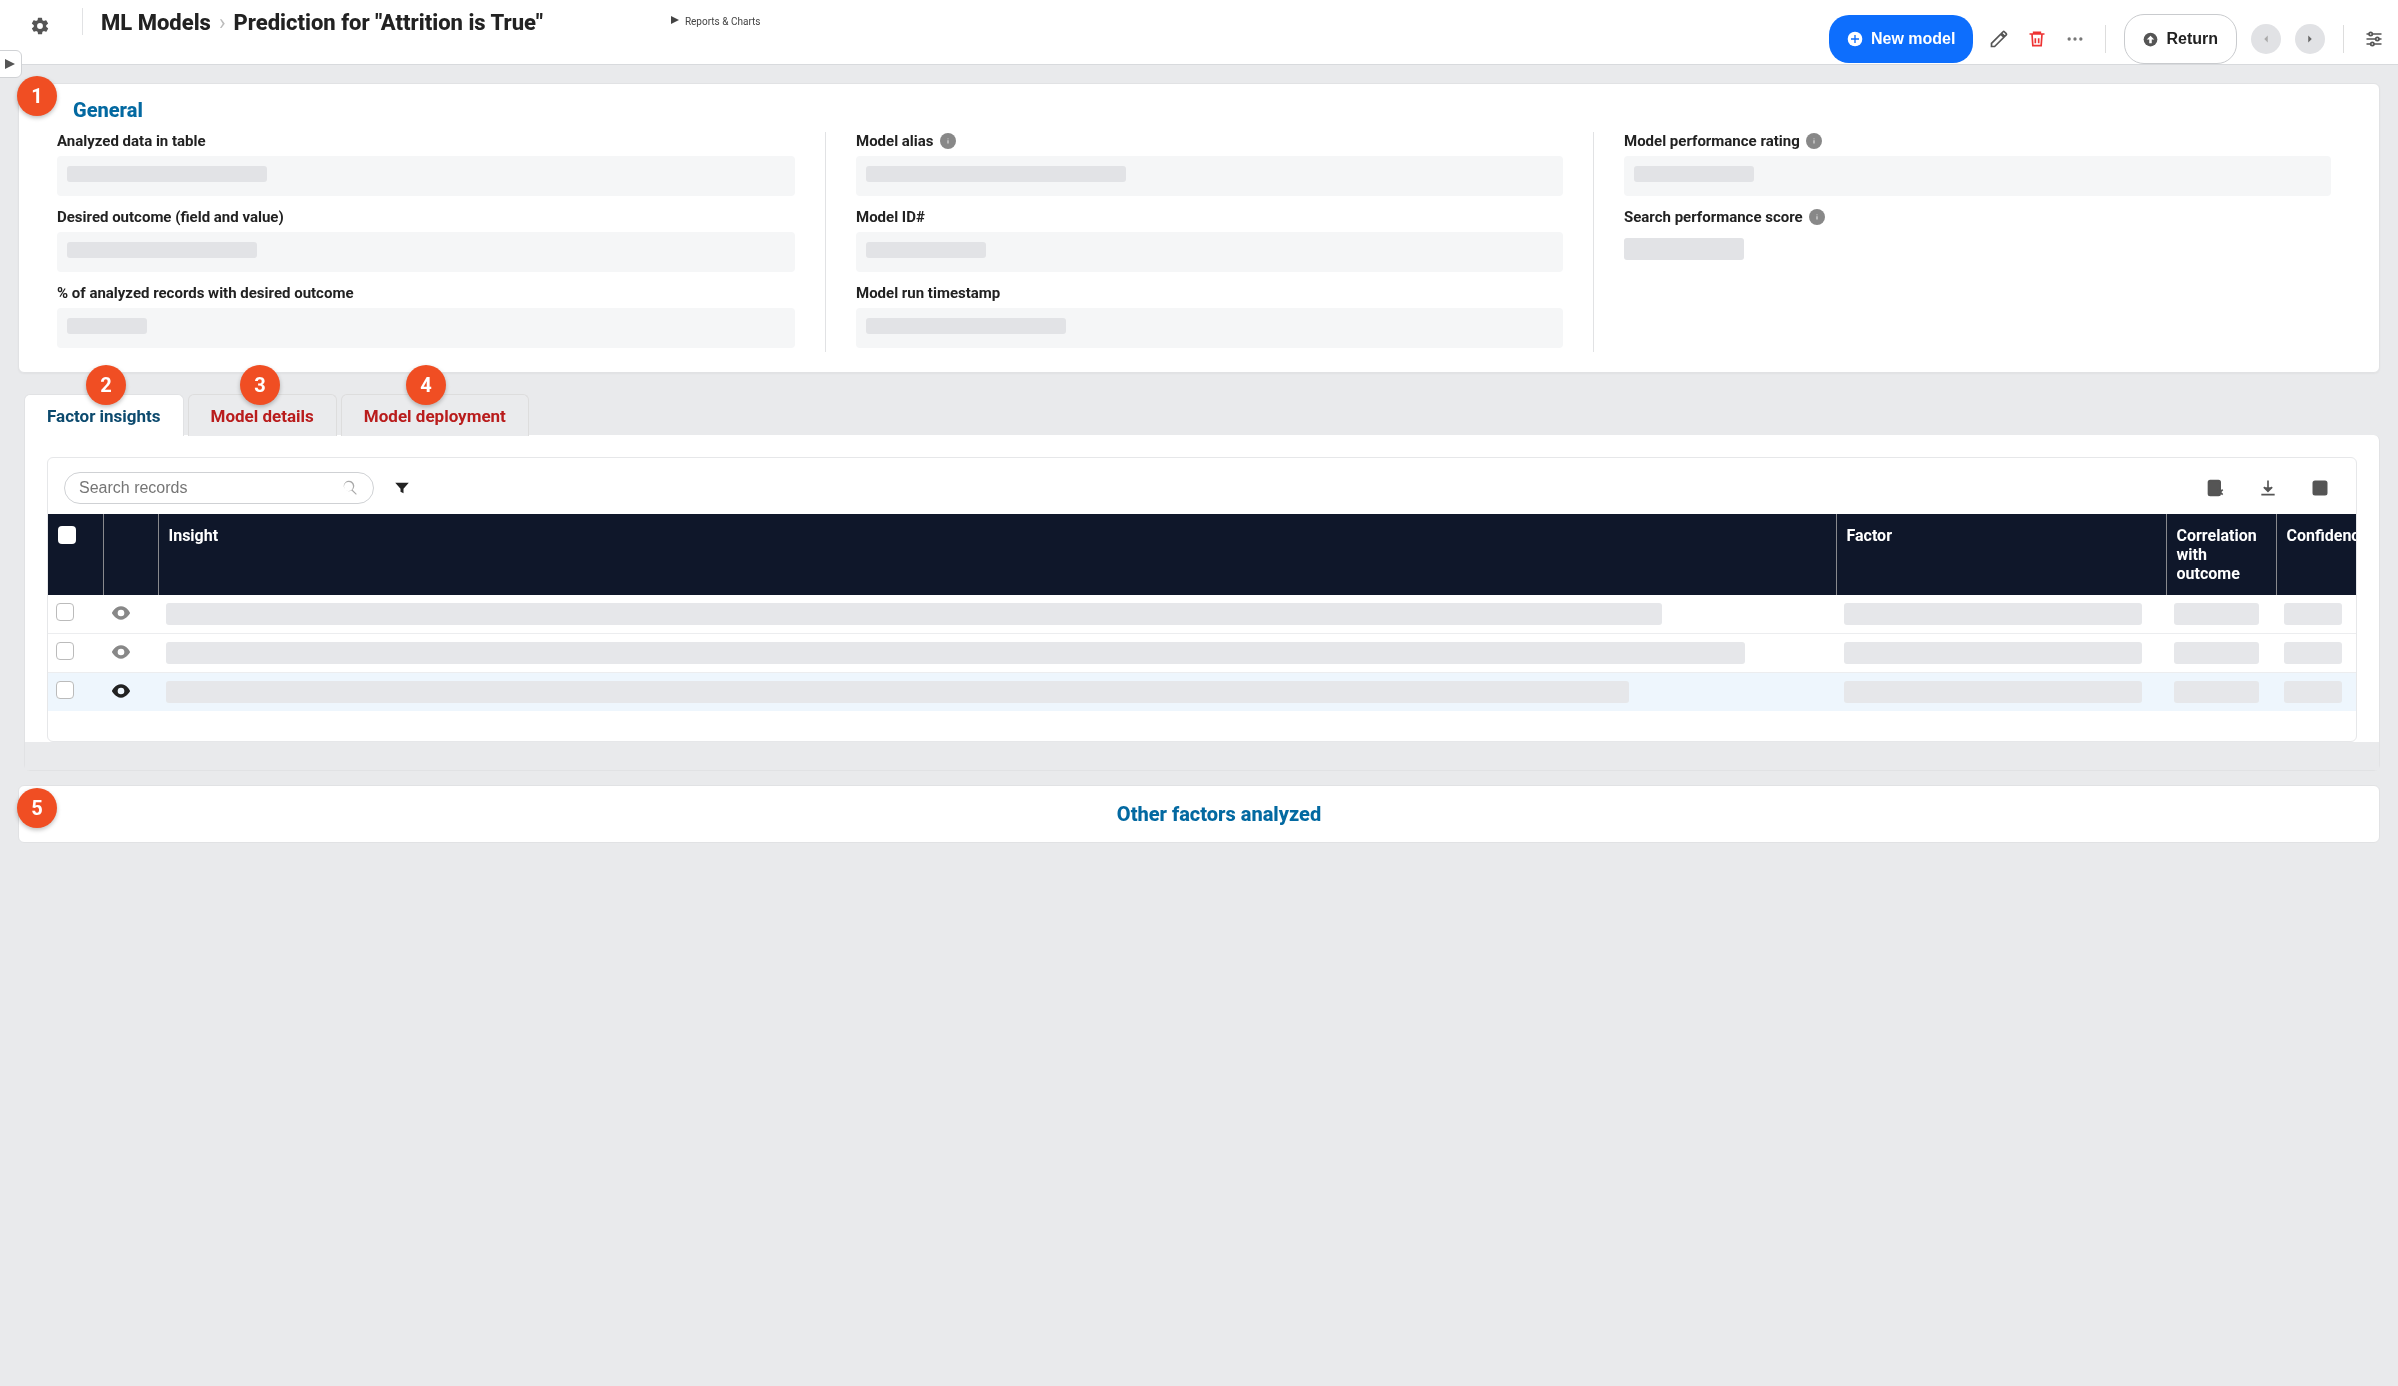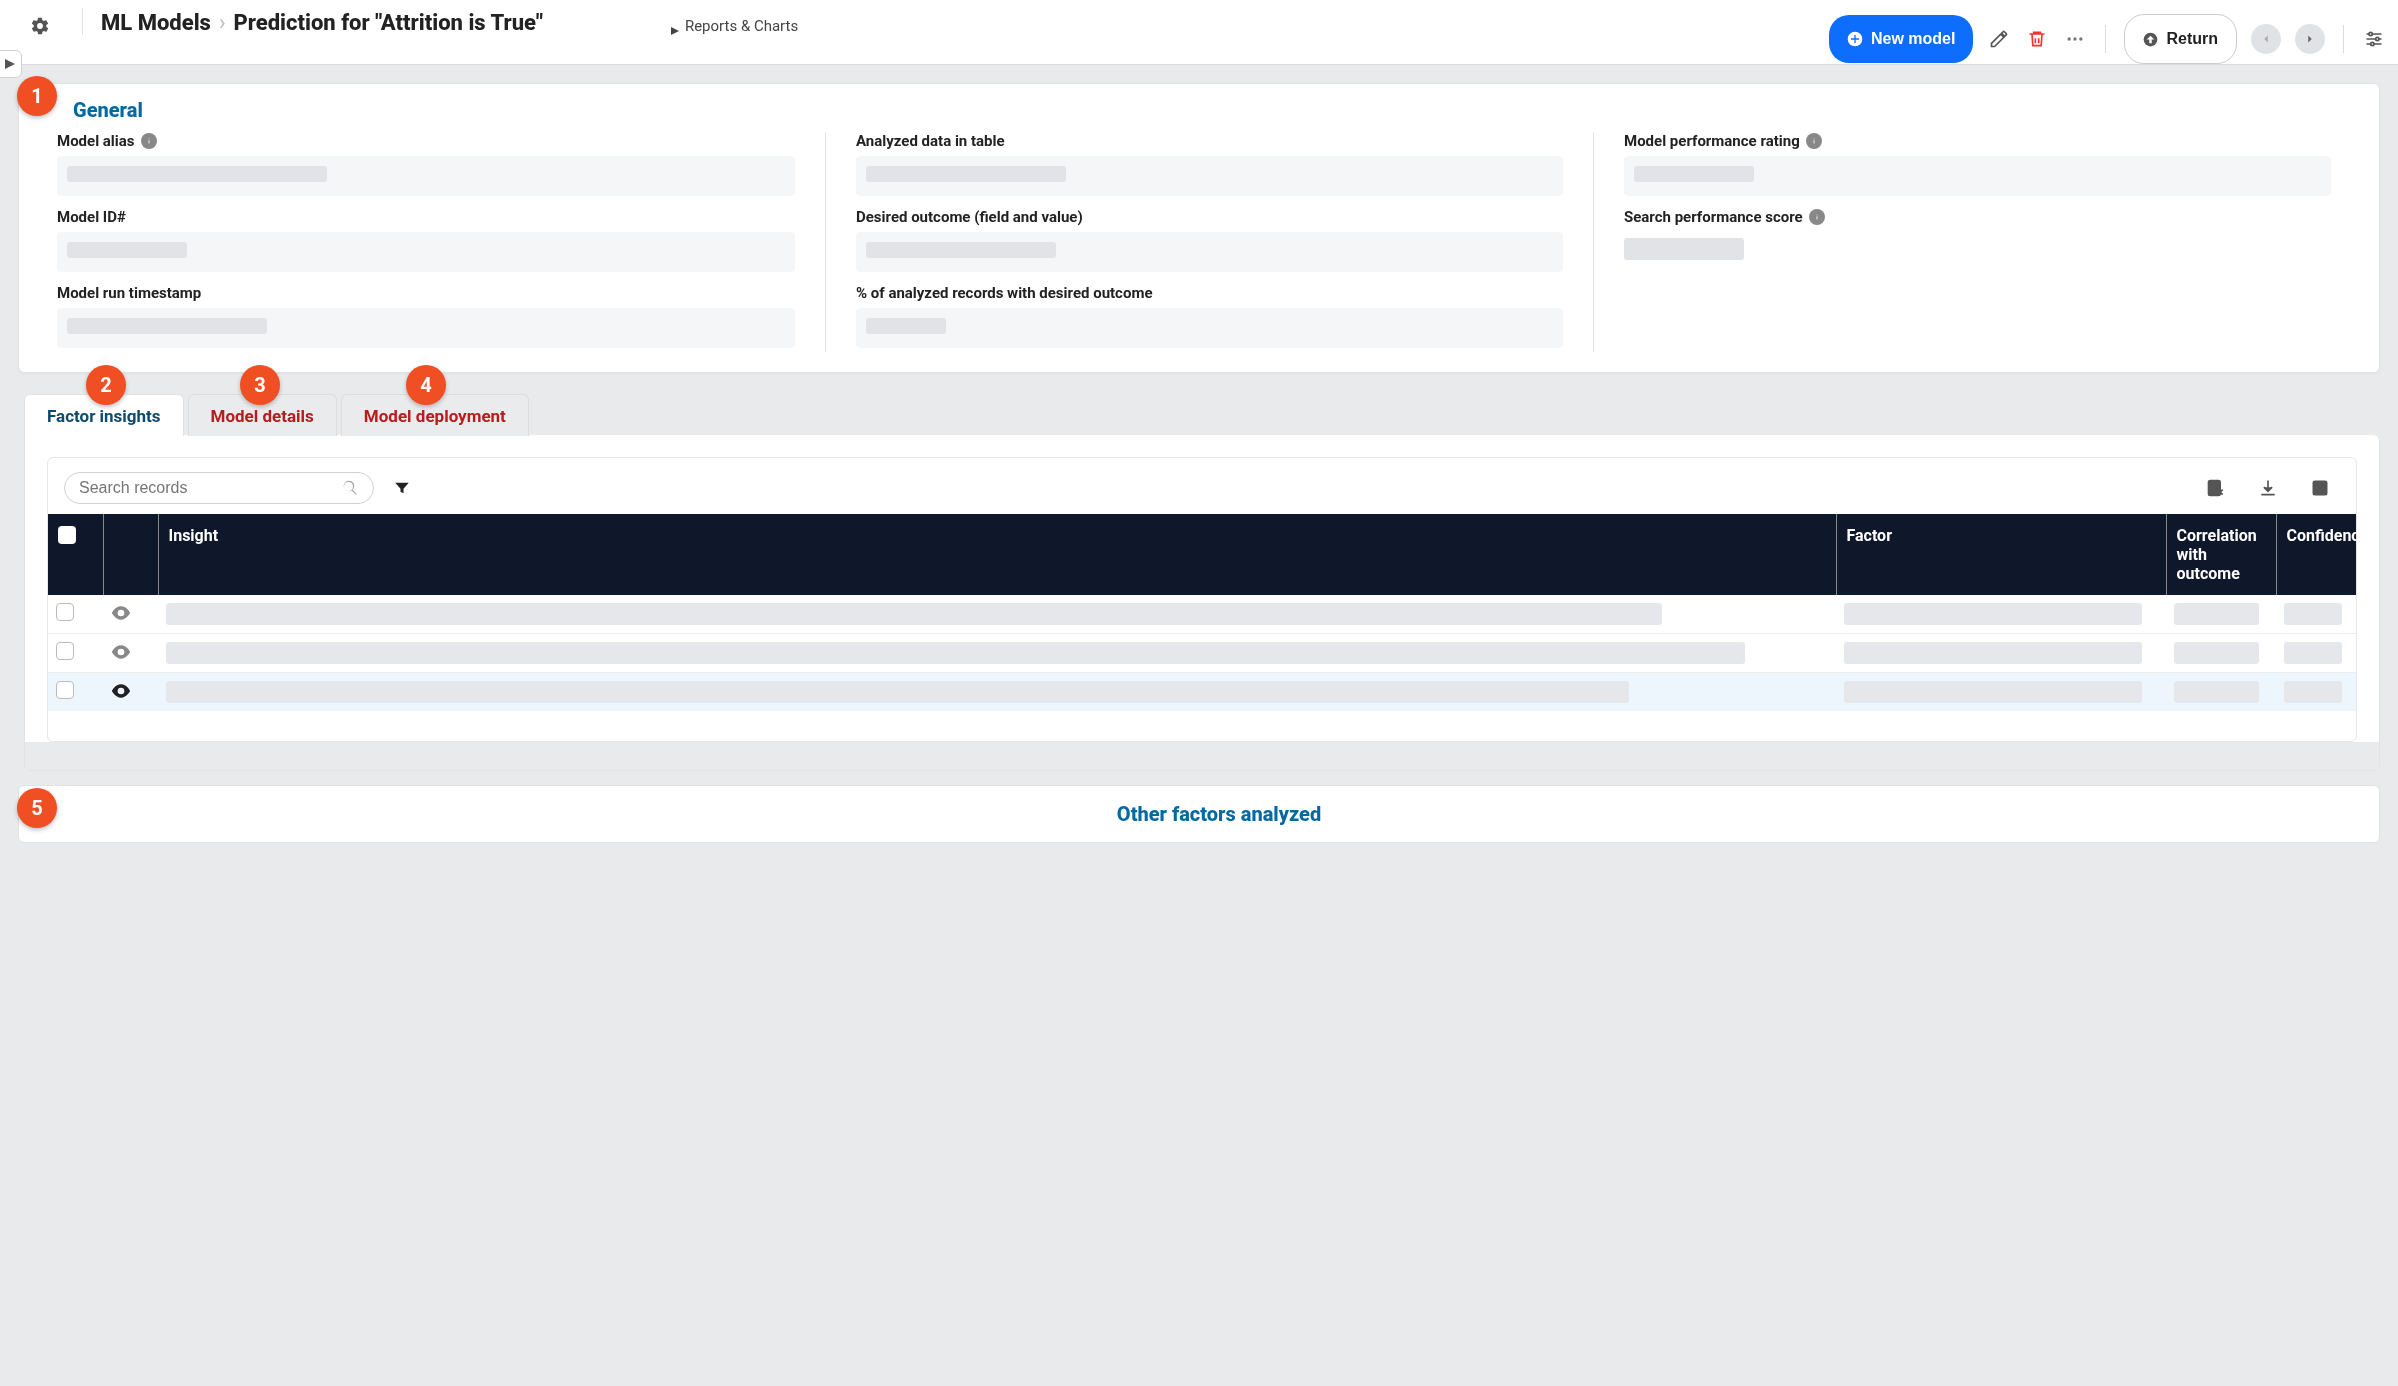--- a/index.html
+++ b/index.html
@@ -60,26 +60,26 @@
     gap: 8px;
     font-size: 22px;
     font-weight: 800;
     color: #222;
   }
   .breadcrumb-parent { font-weight: 800; color:#222; cursor:pointer;}
   .breadcrumb-sep { color:#bbb; font-weight: 400; }
   .breadcrumb-current { font-weight: 800; }
   .sub-breadcrumb {
     display:flex;
-    align-items:flex-end;
+    align-items:flex-start;
     gap:6px;
     margin-top:6px;
     margin-left: 128px;
     color:#444;
-    font-size:15px;
+    font-size:10px;
     cursor:pointer;
   }
   .sub-breadcrumb svg{width:8px;height:8px;fill:#444;}
 
   .top-right {
     margin-left:auto;
     display:flex;
     align-items:center;
     gap:14px;
     padding-top:6px;
@@ -341,46 +341,46 @@
     <div class="callout" style="left:-2px;top:-8px;">
       <span>1</span>
     </div>
     <div class="card-title-row" style="padding-left:36px;">
       <span class="card-title">General</span>
     </div>
 
     <div class="gen-grid">
 
       <div class="gen-col">
+        <div class="field-label">Analyzed data in table</div>
+        <div class="field-body"><span class="skeleton" style="width:200px;"></span></div>
+
+        <div class="field-label">Desired outcome (field and value)</div>
+        <div class="field-body"><span class="skeleton" style="width:190px;"></span></div>
+
+        <div class="field-label">% of analyzed records with desired outcome</div>
+        <div class="field-body"><span class="skeleton" style="width:80px;"></span></div>
+      </div>
+
+      <div class="gen-col">
         <div class="field-label">
           <span>Model alias</span>
           <span class="info-icon">
               <svg viewBox="0 0 24 24">
                 <path d="M11 10h2v8h-2zM11 6h2v2h-2z"></path>
               </svg>
             </span>
         </div>
         <div class="field-body"><span class="skeleton" style="width:260px;"></span></div>
 
         <div class="field-label">Model ID#</div>
         <div class="field-body"><span class="skeleton" style="width:120px;"></span></div>
 
         <div class="field-label">Model run timestamp</div>
         <div class="field-body"><span class="skeleton" style="width:200px;"></span></div>
-      </div>
-
-      <div class="gen-col">
-        <div class="field-label">Analyzed data in table</div>
-        <div class="field-body"><span class="skeleton" style="width:200px;"></span></div>
-
-        <div class="field-label">Desired outcome (field and value)</div>
-        <div class="field-body"><span class="skeleton" style="width:190px;"></span></div>
-
-        <div class="field-label">% of analyzed records with desired outcome</div>
-        <div class="field-body"><span class="skeleton" style="width:80px;"></span></div>
       </div>
 
       <div class="gen-col">
         <div class="field-label">
           <span>Model performance rating</span>
           <span class="info-icon">
               <svg viewBox="0 0 24 24">
                 <path d="M11 10h2v8h-2zM11 6h2v2h-2z"></path>
               </svg>
             </span>

